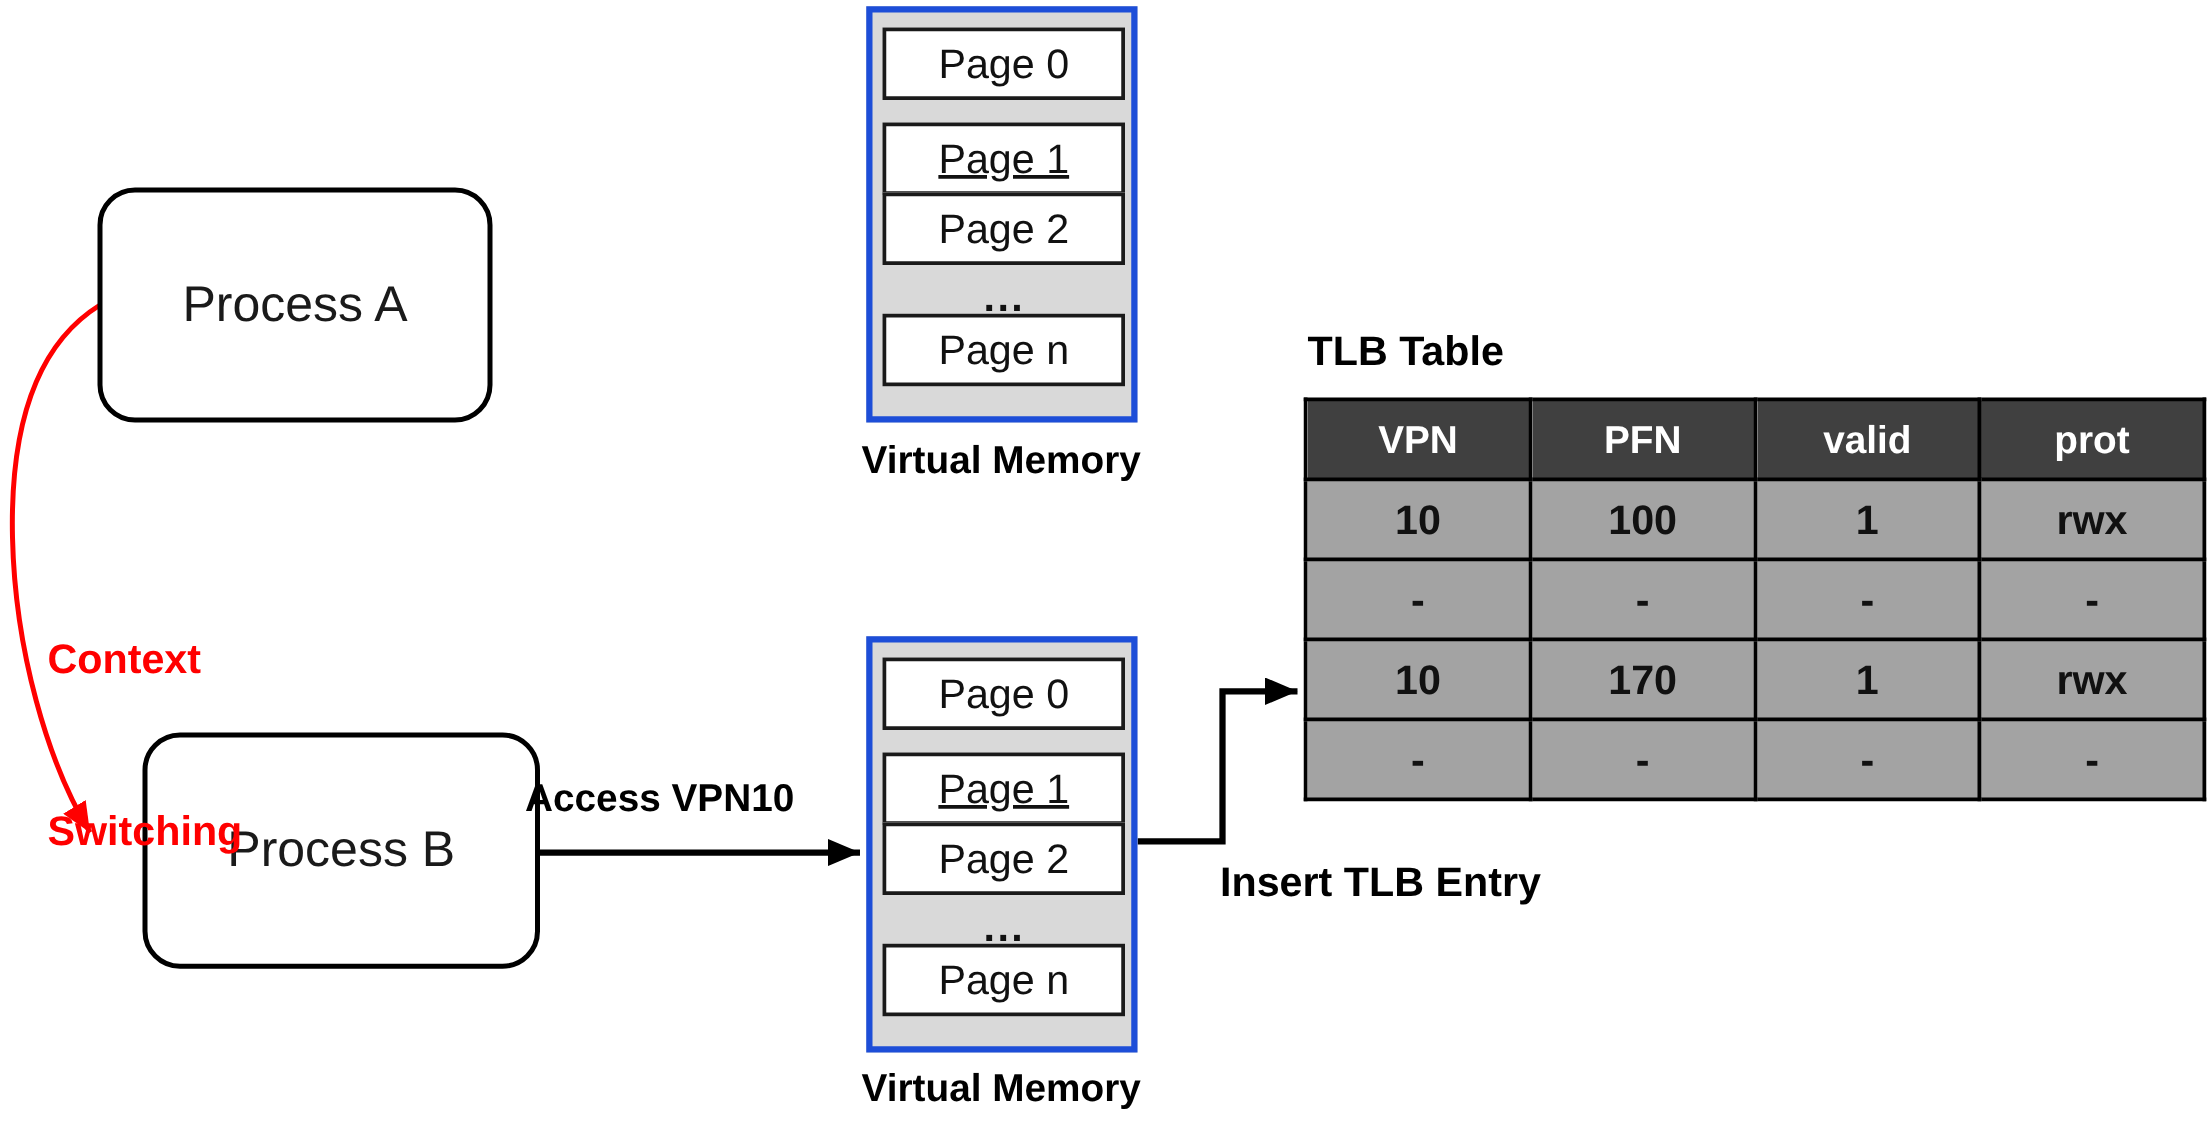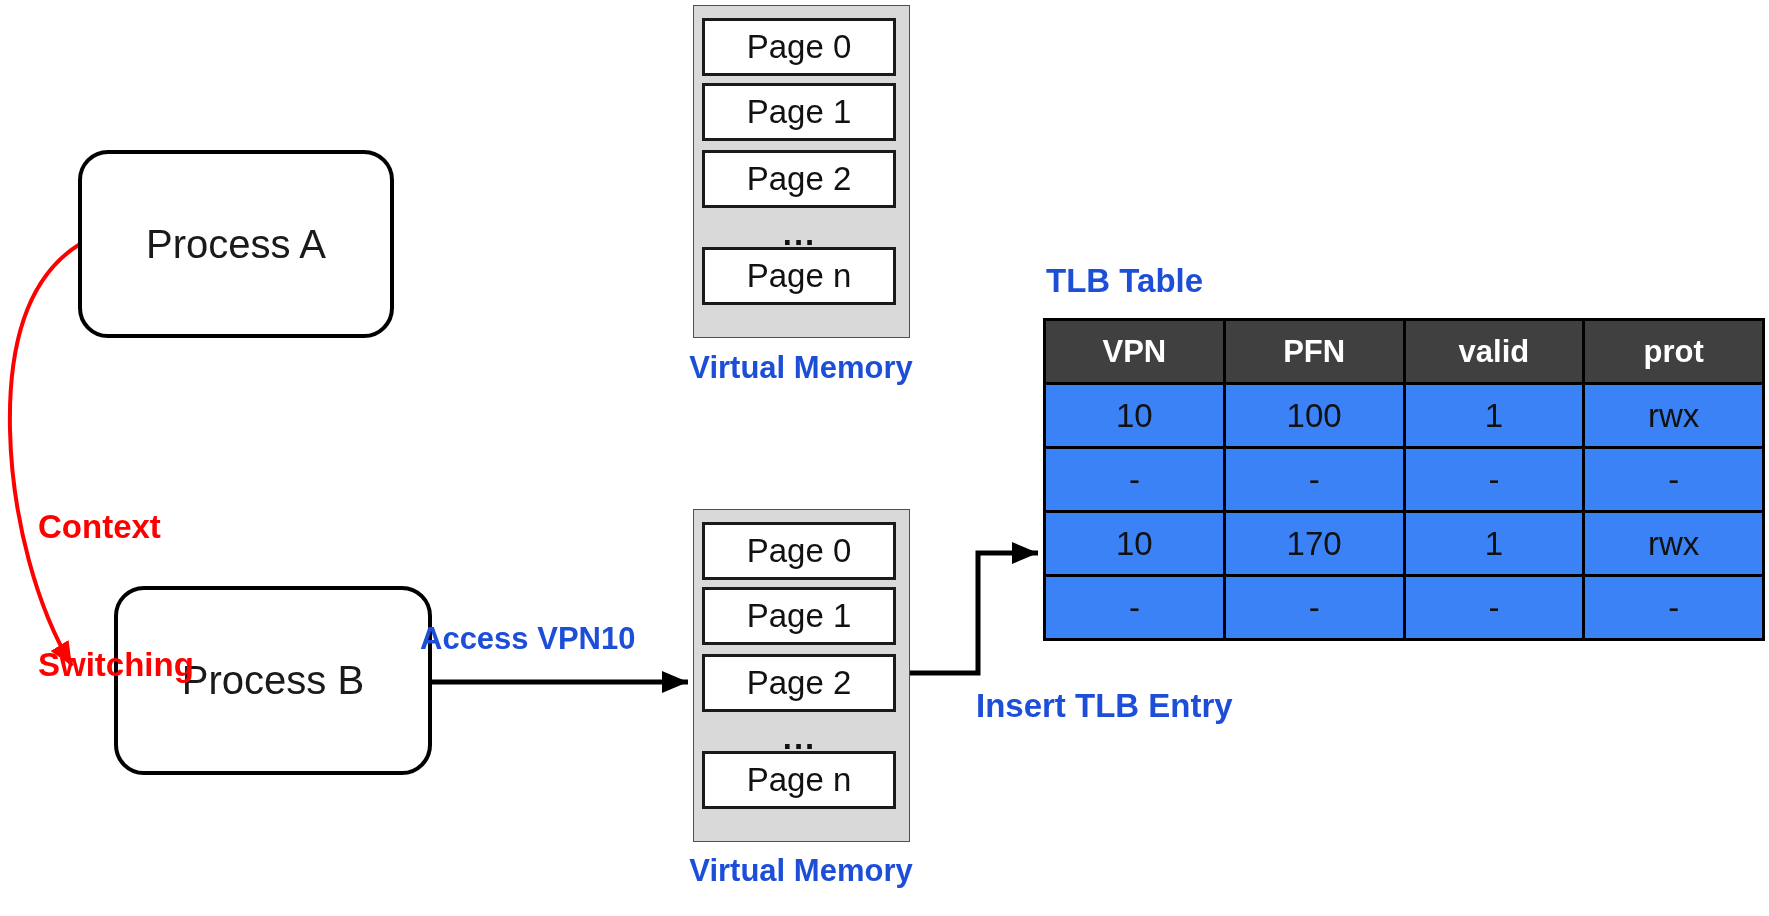--- a/index.html
+++ b/index.html
@@ -11,55 +11,55 @@
   .proc{
     position:absolute;background:#ffffff;border:4px solid #000000;border-radius:30px;
     display:flex;align-items:center;justify-content:center;
     font-size:40px;color:#1a1a1a;box-sizing:border-box;
   }
   .proc-a{left:78px;top:150px;width:316px;height:188px;}
   .proc-b{left:78px;top:586px;width:318px;height:189px;margin-left:36px;}
   
   .vm{
     position:absolute;width:217px;height:333px;background:#d9d9d9;
-    border:1px solid #1d4ed8;box-sizing:border-box;
+    border:5px solid #1d4ed8;box-sizing:border-box;
   }
   .vm-top{left:693px;top:5px;}
   .vm-bottom{left:693px;top:509px;}
   .page{
     position:absolute;left:8px;width:194px;height:58px;background:#ffffff;
     border:3px solid #1a1a1a;box-sizing:border-box;
     display:flex;align-items:center;justify-content:center;font-size:33px;color:#111111;
   }
-  .page.p0{top:12px;} .page.p1{top:77px;} .page.p2{top:144px;} .page.pn{top:241px;}
+  .page.p0{top:12px;} .page.p1{top:88px;text-decoration:underline;} .page.p2{top:144px;} .page.pn{top:241px;}
   .dots{
     position:absolute;left:0;top:206px;width:211px;height:44px;
     display:flex;align-items:center;justify-content:center;
     font-size:33px;font-weight:bold;color:#111111;letter-spacing:2px;
   }
   
-  .lbl{position:absolute;font-weight:bold;color:#1d4ed8;white-space:pre;}
+  .lbl{position:absolute;font-weight:bold;color:#000000;white-space:pre;}
   .vm-caption{width:270px;text-align:center;font-size:31px;}
   .vm-caption.top{left:666px;top:350px;}
   .vm-caption.bottom{left:666px;top:853px;}
   .access-lbl{left:420px;top:621px;font-size:31px;}
   .insert-lbl{left:976px;top:687px;font-size:33px;}
   .tlb-title{left:1046px;top:262px;font-size:33px;}
   .ctx-lbl{left:38px;top:412px;font-size:33px;line-height:46px;color:#ff0000;}
   
   .tlb{
     position:absolute;left:1043px;top:318px;width:722px;
     border-collapse:collapse;table-layout:fixed;padding-left:36px;
   }
   .tlb th,.tlb td{
     border:3px solid #000000;text-align:center;vertical-align:middle;
     height:61px;padding:0;overflow:hidden;
   }
   .tlb th{background:#404040;color:#ffffff;font-size:31px;font-weight:bold;}
-  .tlb td{background:#3b82f6;color:#111111;font-size:33px;font-weight:normal;}
+  .tlb td{background:#a3a3a3;color:#111111;font-size:33px;font-weight:bold;}
   
   .overlay{position:absolute;left:0;top:0;width:1769px;height:916px;pointer-events:none;}
 </style>
 </head>
 <body>
 
 <div class="canvas">
 
   <svg class="overlay" viewBox="0 0 1769 916">
     <defs>

